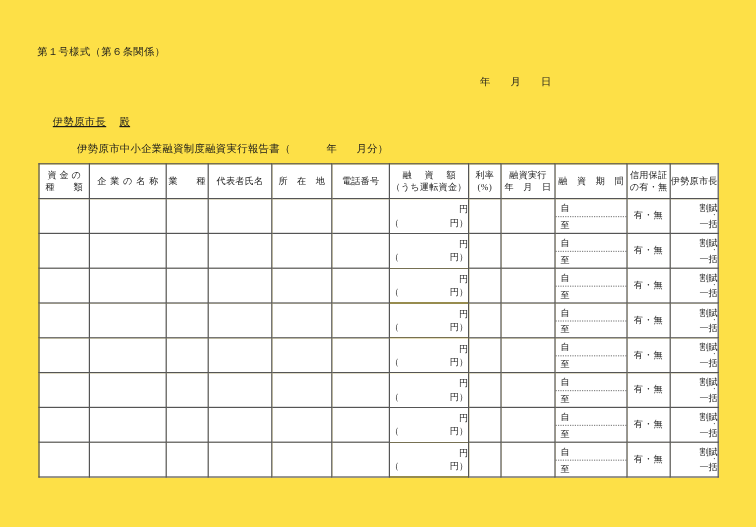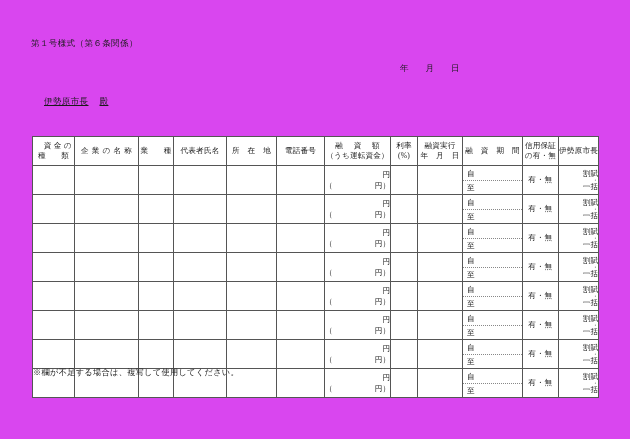--- a/index.html
+++ b/index.html
@@ -12,21 +12,21 @@
     height: 439px;
     position: relative;
     font-family: "Liberation Serif", "DejaVu Serif", serif;
     color: #1b1b1b;
     overflow: hidden;
   }
 
   .page {
     position: absolute;
     inset: 0;
-    background: #d946ef;
+    background: #fde047;
   }
 
   
   .form-no {
     position: absolute;
     left: 31px;
     top: 38px;
     font-size: 8.5px;
     letter-spacing: 0.4px;
     white-space: nowrap;
@@ -108,21 +108,21 @@
     background: #fff;
   }
   table.report thead th {
     height: 28px;
     text-align: center;
     line-height: 10px;
     letter-spacing: 0.2px;
   }
   .hdr2 { display: block; }
   .spread2 { letter-spacing: 3.2px; padding-left: 3.2px; }
-  .spread3 { letter-spacing: 2.4px; padding-left: 2.4px; text-align: right; }
+  .spread3 { letter-spacing: 2.4px; padding-left: 2.4px; }
   .spread4 { letter-spacing: 1.6px; padding-left: 1.6px; }
 
   table.report tbody tr { height: 28px; }
 
   
   .amt {
     position: relative;
     padding: 2px 4px 2px 3px;
     height: 28px;
   }
@@ -190,20 +190,21 @@
     <span>年</span>
     <span>月</span>
     <span>日</span>
   </div>
 
   <div class="addressee">
     <span>伊勢原市長</span><span class="honorific">殿</span>
   </div>
 
 
+  <div class="doc-title"><span>伊勢原市中小企業融資制度融資実行報告書（</span><span class="gap-a"></span><span>年</span><span class="gap-b"></span><span>月分）</span></div>
 
   <table class="report">
     <colgroup>
       <col style="width:42px">
         <col style="width:64px">
         <col style="width:35px">
       <col style="width:53px">
         <col style="width:50px">
         <col style="width:48px">
       <col style="width:66px">
@@ -472,16 +473,15 @@
           <td class="repay">
             <span class="ln">割賦</span>
             <span class="dot">・</span>
             <span class="ln">一括</span>
           </td>
         </tr>
       </tbody>
   </table>
 
   <div class="notes">
-    <div class="note">※欄が不足する場合は、複写して使用してください。</div>
   </div>
 
 </div>
 
 </body></html>

